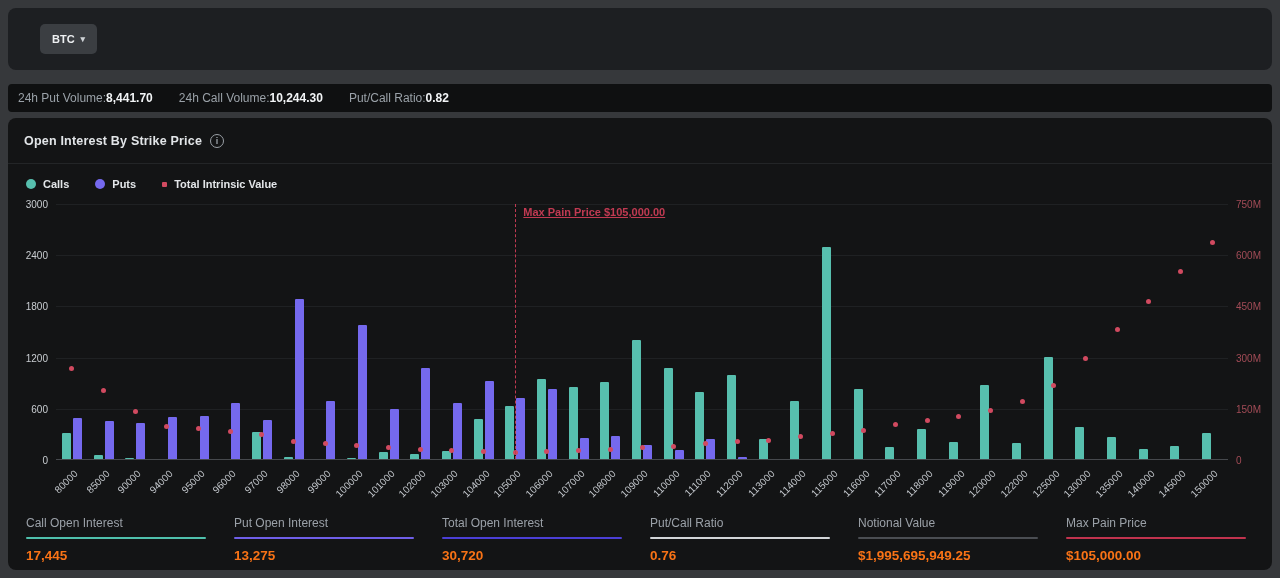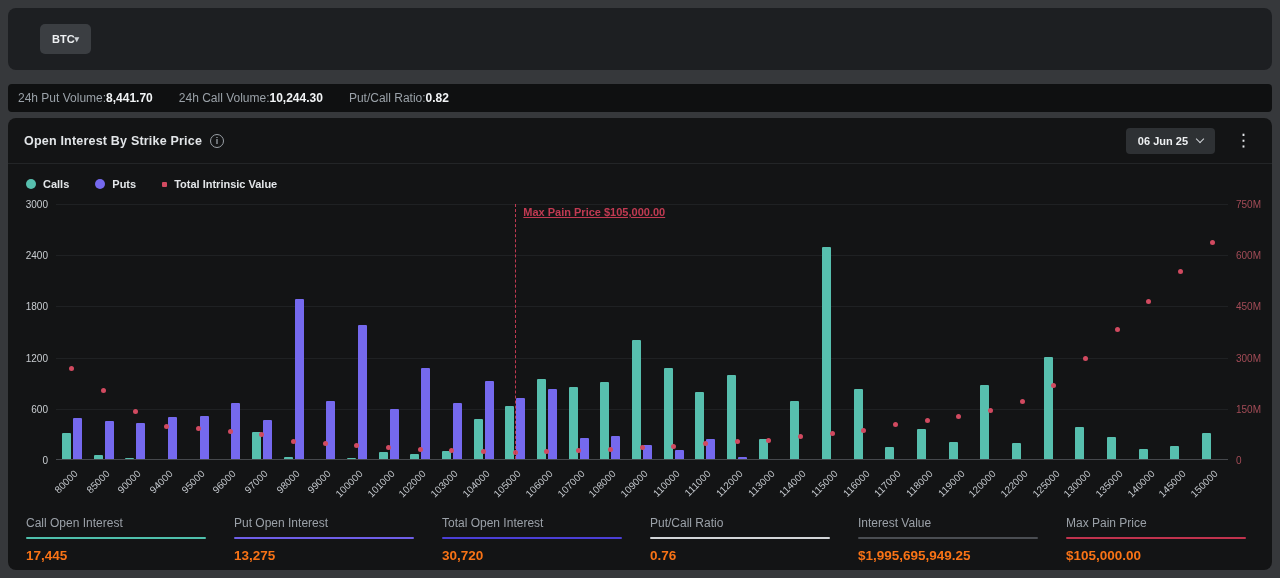--- a/index.html
+++ b/index.html
@@ -11,21 +11,21 @@
   }
   
   .currency-panel {
     margin:8px 8px 0 8px; height:62px; background:#1d1f22;
     border-radius:8px; display:flex; align-items:center; padding:0 18px;
   }
   .currency-label { font-size:20px; color:#eef0f2; letter-spacing:.2px; }
   .currency-btn {
     margin-left:14px; background:#3b3e42; border:none; border-radius:5px;
     color:#eef0f2; font-size:11px; font-weight:bold; padding:9px 12px;
-    display:flex; align-items:center; cursor:pointer;
+    display:flex; align-items:center; gap:6px; cursor:pointer;
     font-family:"Liberation Sans", sans-serif;
   }
   .caret-down { font-size:9px; color:#cfd3d7; }
   
   .stats-strip {
     margin:14px 8px 6px 8px; height:28px; background:#0f1011;
     border-radius:4px; display:flex; align-items:center; padding:0 10px;
     font-size:12px; gap:26px;
   }
   .stat-pair { display:flex; align-items:center; }
@@ -117,27 +117,20 @@
     <div class="stat-pair">
       <div class="lbl">Put/Call Ratio:</div>
       <div class="val">0.82</div>
     </div>
   </div>
 
 <div class="chart-panel">
   <div class="panel-header">
     <span class="panel-title">Open Interest By Strike Price</span>
     <span class="info-icon">i</span>
-    <div class="header-right">
-      <button class="date-chip">
-        <span>06 Jun 25</span>
-        <span class="chev"></span>
-      </button>
-      <span class="kebab">⋮</span>
-    </div>
   </div>
 
   <div class="legend-row" id="legend-row">
       <div class="legend-item">
         <div class="marker-circle" style="background: rgb(87, 191, 174);"></div>
         <div class="txt">Calls</div>
       </div>
       <div class="legend-item">
         <div class="marker-circle" style="background: rgb(117, 105, 238);"></div>
         <div class="txt">Puts</div>
@@ -316,21 +309,21 @@
         <div class="flbl">Total Open Interest</div>
         <div class="fline" style="background: rgb(75, 63, 214);"></div>
         <div class="fval">30,720</div>
       </div>
       <div class="fstat">
         <div class="flbl">Put/Call Ratio</div>
         <div class="fline" style="background: rgb(210, 213, 216);"></div>
         <div class="fval">0.76</div>
       </div>
       <div class="fstat">
-        <div class="flbl">Interest Value</div>
+        <div class="flbl">Notional Value</div>
         <div class="fline" style="background: rgb(74, 77, 82);"></div>
         <div class="fval">$1,995,695,949.25</div>
       </div>
       <div class="fstat">
         <div class="flbl">Max Pain Price</div>
         <div class="fline" style="background: rgb(193, 51, 78);"></div>
         <div class="fval">$105,000.00</div>
       </div>
     </div>
 </div>

